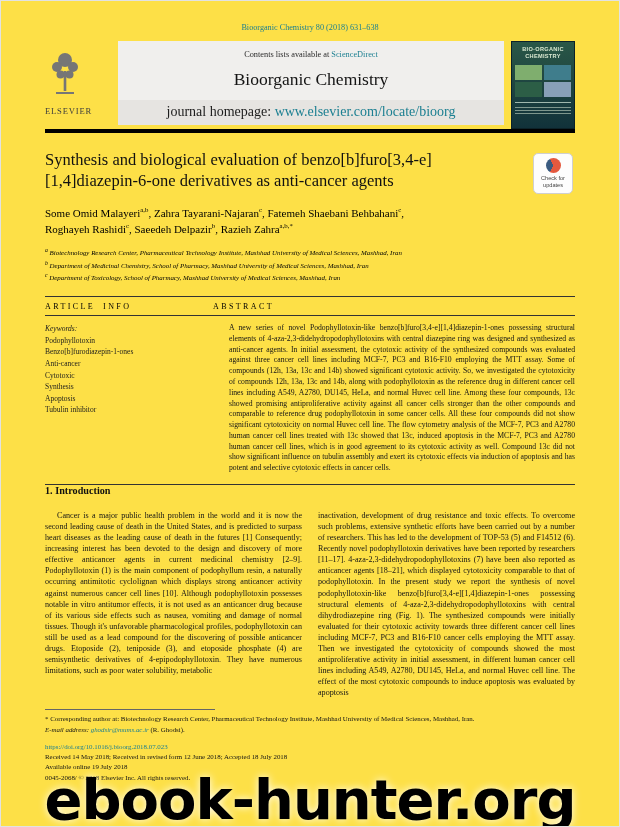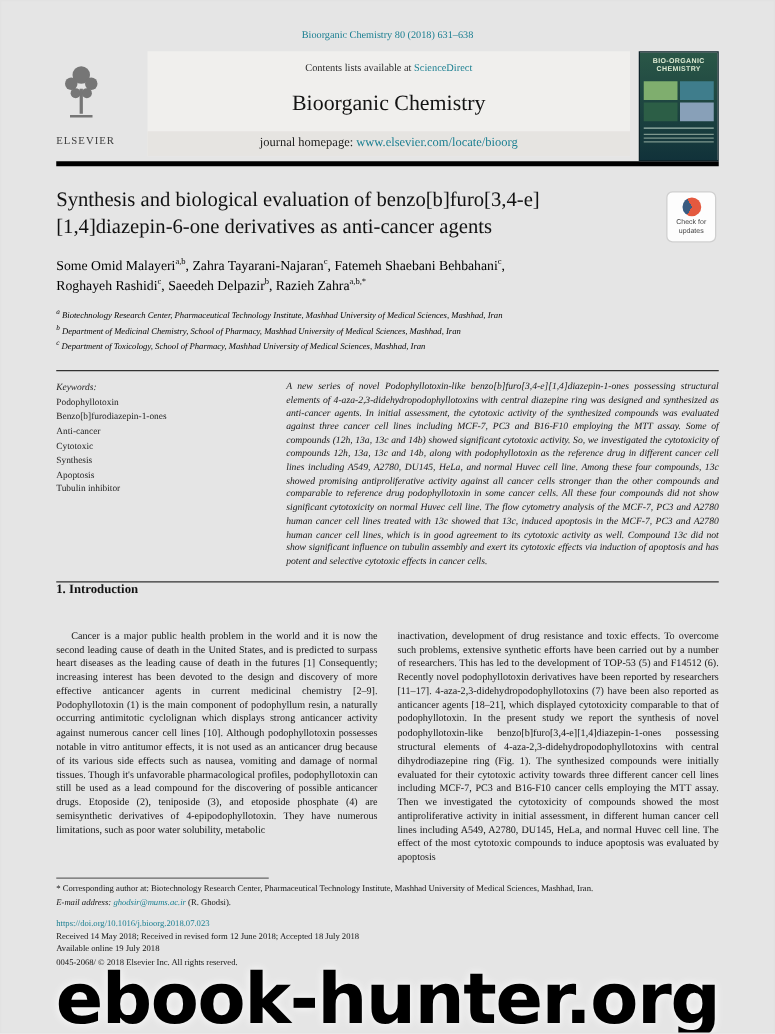--- a/index.html
+++ b/index.html
@@ -1,29 +1,29 @@
 <!DOCTYPE html>
 <html><head>
 <meta charset="utf-8">
 <style>
   * { margin:0; padding:0; box-sizing:border-box; }
   html,body { background:#ffffff; }
   body { width:620px; font-family:"Liberation Serif", serif; }
-  .page { position:relative; width:620px; height:827px; background:#e5e5e5; border:1px solid #e2e2e2; overflow:hidden; color:#1c1c1c; }
+  .page { position:relative; width:620px; height:827px; background:#fde047; border:1px solid #e2e2e2; overflow:hidden; color:#1c1c1c; }
   .inner { padding:0 44px; }
   .teal { color:#1b7f91; text-decoration:none; }
   .citation { padding-top:22px; text-align:center; font-size:8.2px; }
   
   .masthead { display:flex; margin-top:9px; align-items:stretch; }
   .elsevier { width:66px; display:flex; flex-direction:column; padding-top:8px; }
   .els-word { font-size:8.6px; letter-spacing:0.8px; color:#3d3d3d; margin-top:3px; }
   .head-box { flex:1; background:#f0efed; display:flex; flex-direction:column; align-items:center; margin:0 7px; height:84px; }
   .contents-line { font-size:8.3px; padding-top:9px; color:#2a2a2a; }
   .jtitle { font-size:17.5px; color:#141414; margin:auto 0; }
-  .homepage { font-size:10px; background:#e6e4e1; width:100%; text-align:center; padding:4px 0 5px; }
+  .homepage { font-size:14px; background:#e6e4e1; width:100%; text-align:center; padding:4px 0 5px; }
   .cover { width:64px; height:88px; background:linear-gradient(180deg,#2a5747 0%, #11323a 100%); border:1px solid #0c2228; padding:4px 3px; cursor:pointer; }
   .cover-title { font-family:"Liberation Sans",sans-serif; font-weight:bold; font-size:5.6px; color:#dcead2; text-align:center; line-height:1.25; letter-spacing:0.3px; }
   .cover-grid { display:grid; grid-template-columns:1fr 1fr; gap:2px; margin-top:5px; }
   .cover-grid div { height:15px; }
   .t1{background:#7fae6e;} .t2{background:#3f7d8c;} .t3{background:#2c5e46;} .t4{background:#88a0b8;}
   .cover-lines { margin-top:5px; border-top:1px solid #9fb8ad; padding-top:2px; }
   .cover-lines i { display:block; height:1px; background:#7e978d; margin-top:2px; }
   .black-bar { height:4px; background:#000; }
   
   .title-row { position:relative; margin-top:17px; padding-right:64px; }
@@ -36,24 +36,24 @@
   .authors sup { font-size:62%; }
   .affiliations { margin-top:8px; font-size:6.9px; font-style:italic; line-height:1.5; color:#000; }
   
   .info-section { margin-top:12px; border-top:1px solid #333; border-bottom:1px solid #333; }
   .ia-row { display:grid; grid-template-columns:148px 1fr; column-gap:20px; }
   .ia-heads { border-bottom:1px solid #333; }
   .heading { font-size:8px; letter-spacing:0.3em; word-spacing:0.45em; padding:5px 0 4px; color:#000; }
   .ia-body { padding:7px 0 10px;gap:36px; }
   .kw-label { font-style:italic; font-size:7.5px; line-height:1.55; }
   .kw { font-size:7.5px; line-height:1.55;font-family:Liberation Serif, serif; }
-  .abstract { font-size:7.7px; line-height:1.4; text-align:justify; color:#141414;font-style:italic; }
+  .abstract { font-size:7.7px; line-height:1.4; text-align:justify; color:#141414; }
   
   h2.intro { font-size:10.2px; font-weight:bold; color:#111; }
-  .body-cols { display:flex; gap:16px; margin-top:26px; }
+  .body-cols { display:flex; gap:16px; margin-top:14px; }
   .bcol { flex:1; font-size:8.1px; line-height:1.37; text-align:justify; color:#141414; }
   .bcol.first { text-indent:12px; }
   
   .fn-rule { width:170px; border-top:1px solid #666; margin-top:11px; margin-bottom:4px; }
   .fn { font-size:6.9px; line-height:1.55; color:#141414; }
   .fn .italic { font-style:italic; }
   .pubinfo { margin-top:6px; font-size:6.9px; line-height:1.5; color:#141414; }
   
   .watermark { position:absolute; left:0; right:0; bottom:-6px; text-align:center;
     font-family:"DejaVu Sans",sans-serif; font-weight:700; font-size:56px; letter-spacing:-1px;
@@ -131,20 +131,24 @@
       <div class="author-line"><span class="author"><span>Roghayeh Rashidi</span><sup>c</sup><span>, </span></span><span class="author"><span>Saeedeh Delpazir</span><sup>b</sup><span>, </span></span><span class="author"><span>Razieh Zahra</span><sup>a,b,*</sup><span></span></span></div>
     </div>
 
     <div class="affiliations">
         <div class="affil"><sup>a</sup> <span>Biotechnology Research Center, Pharmaceutical Technology Institute, Mashhad University of Medical Sciences, Mashhad, Iran</span></div>
         <div class="affil"><sup>b</sup> <span>Department of Medicinal Chemistry, School of Pharmacy, Mashhad University of Medical Sciences, Mashhad, Iran</span></div>
         <div class="affil"><sup>c</sup> <span>Department of Toxicology, School of Pharmacy, Mashhad University of Medical Sciences, Mashhad, Iran</span></div>
       </div>
 
     <section class="info-section">
+      <div class="ia-row ia-heads">
+        <div class="heading">ARTICLE INFO</div>
+        <div class="heading">ABSTRACT</div>
+      </div>
       <div class="ia-row ia-body">
         <div>
           <div class="kw-label">Keywords:</div>
           <div class="kw-list">
               <div class="kw">Podophyllotoxin</div>
               <div class="kw">Benzo[b]furodiazepin-1-ones</div>
               <div class="kw">Anti-cancer</div>
               <div class="kw">Cytotoxic</div>
               <div class="kw">Synthesis</div>
               <div class="kw">Apoptosis</div>

